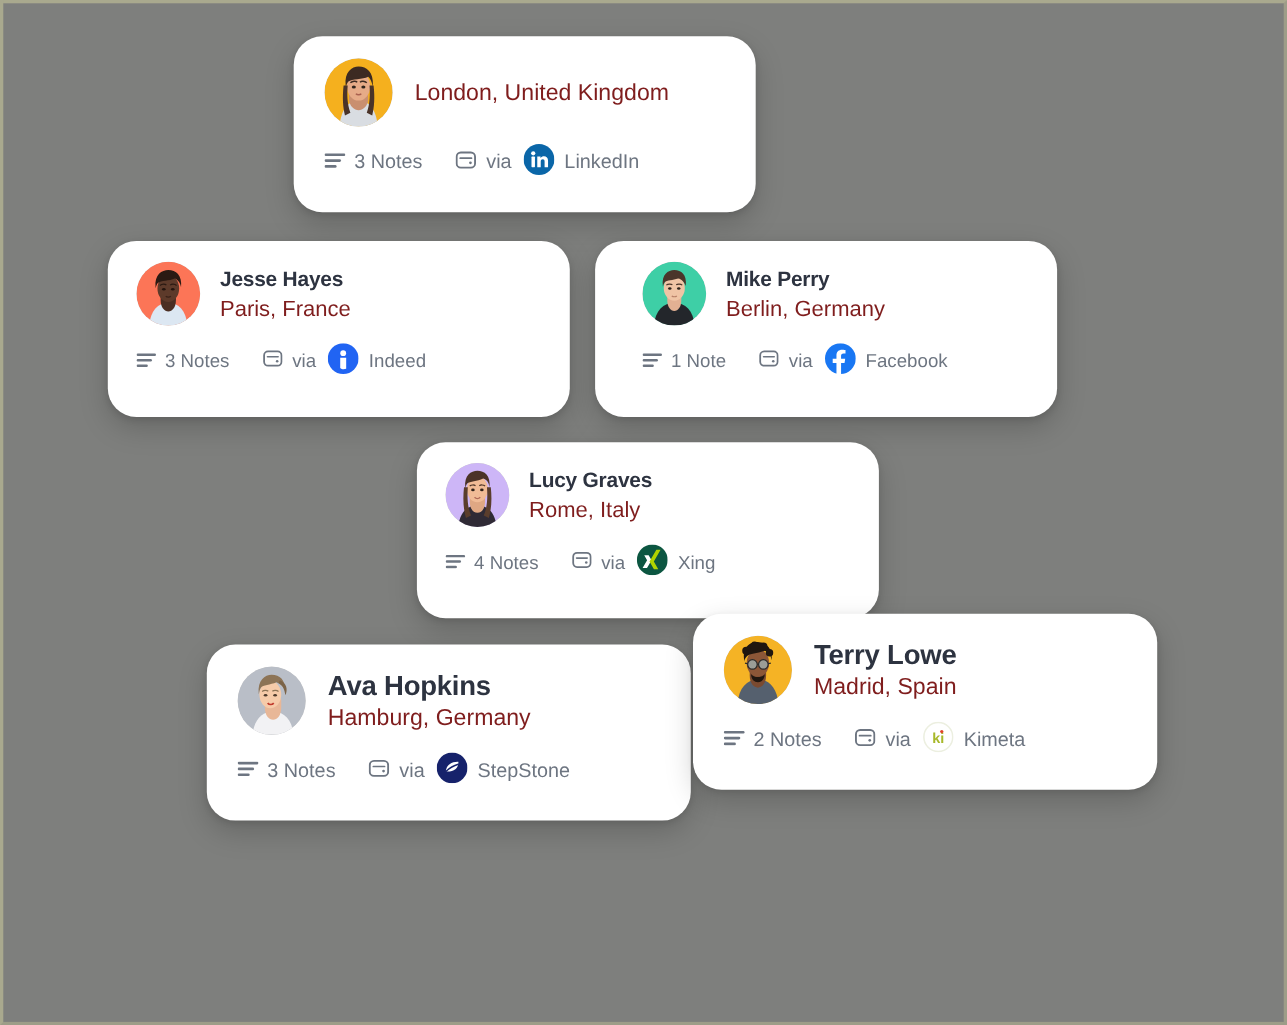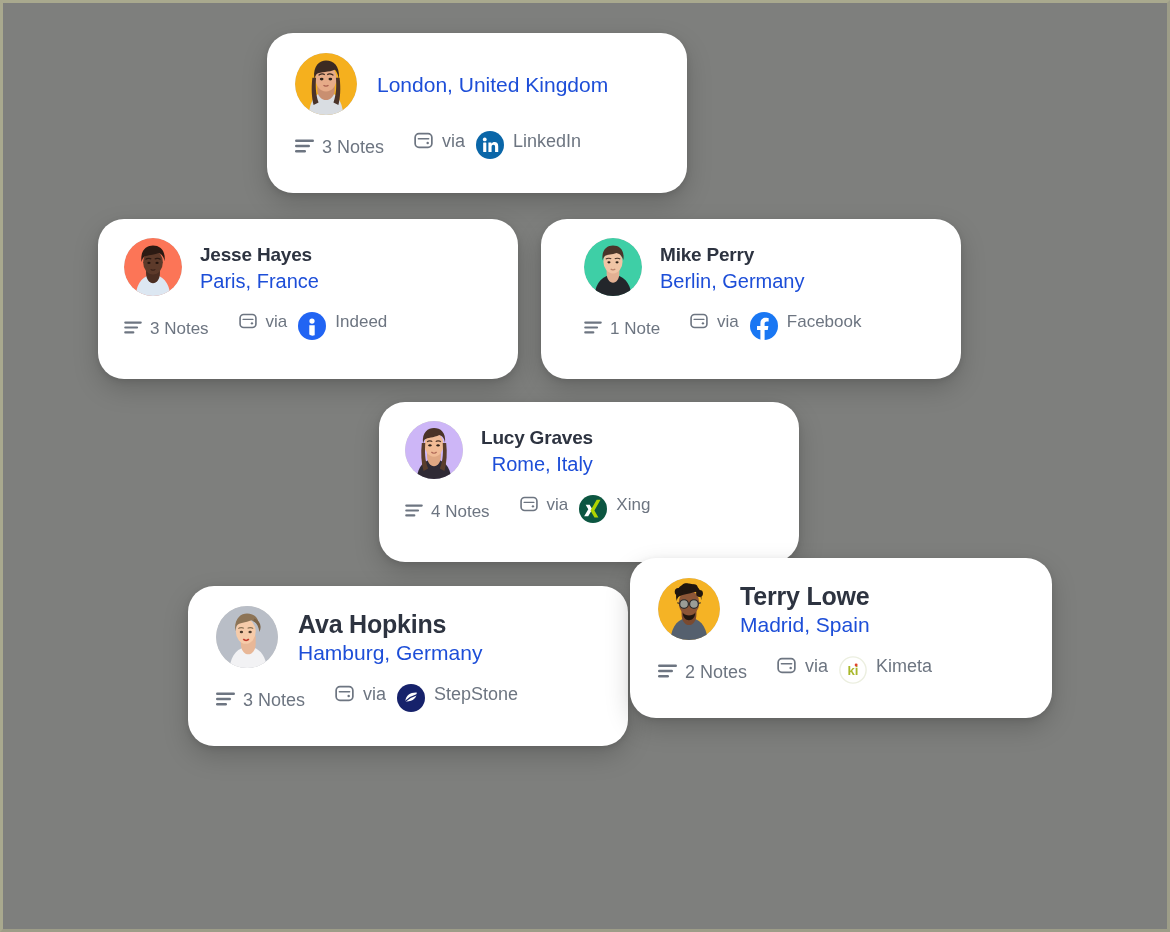--- a/index.html
+++ b/index.html
@@ -54,34 +54,33 @@
     justify-content: center;
     min-width: 0;
   }
   .name {
     font-weight: bold;
     color: #2d3340;
     letter-spacing: -0.2px;
     white-space: nowrap;
   }
   .location {
-    color: #1d4ed8;
+    color: #7f1d1d;
     white-space: nowrap;
-    text-align: right;
   }
 
   .meta {
     display: flex;
     align-items: center;
     color: #6d7581;
     white-space: nowrap;
   }
   .meta-notes, .meta-via {
     display: flex;
-    align-items: flex-start;
+    align-items: center;
   }
   .notes-icon { flex: 0 0 auto; margin-right: 8px; }
   .via-icon  { flex: 0 0 auto; margin-right: 9px; }
   .src-logo  { flex: 0 0 auto; margin-right: 9px; border-radius: 50%; display:block; }
   .via-word { margin-right: 11px; }
   .gap { width: 30px; }
 
   
   .c-sandra   { left: 264px; top: 30px;  width: 420px; height: 160px; }
   .c-jesse    { left: 95px;  top: 216px; width: 420px; height: 160px; }

